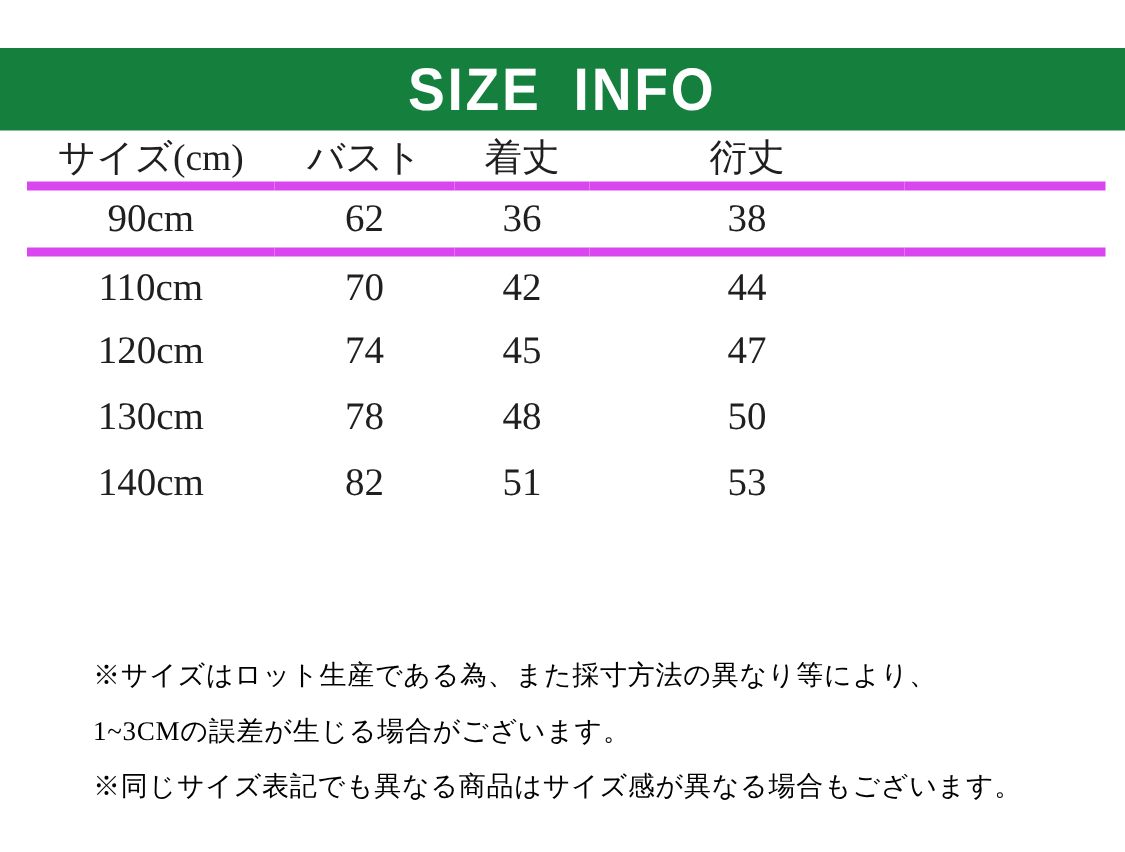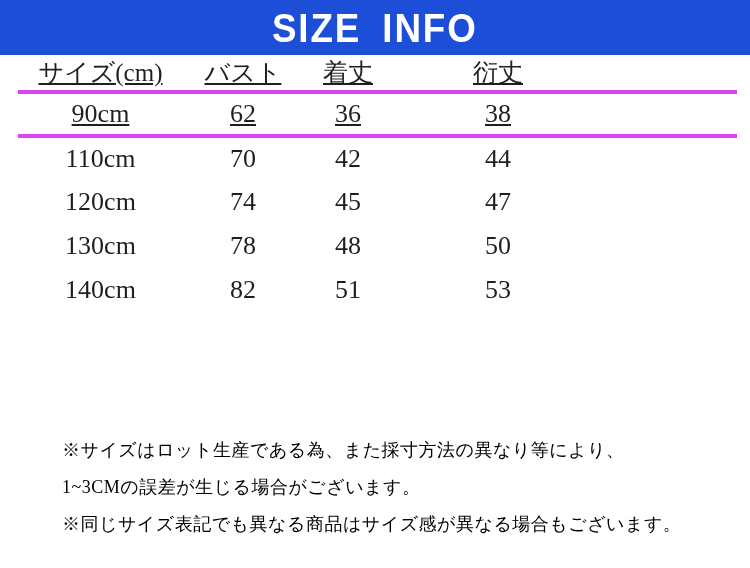--- a/index.html
+++ b/index.html
@@ -13,24 +13,25 @@
     overflow: hidden;
     position: relative;
     font-family: "Liberation Serif", "DejaVu Serif", serif;
     color: #1f1f1f;
   }
 
   
   .banner {
     width: 750px;
     height: 55px;
-    background: #1d4ed8;
+    background: #15803d;
     display: flex;
     align-items: center;
     justify-content: center;
+    margin-top: 32px;
   }
   .banner-title {
     font-family: "Liberation Sans", "DejaVu Sans", sans-serif;
     font-weight: bold;
     font-size: 40px;
     line-height: 1;
     letter-spacing: 2px;
     word-spacing: 10px;
     color: #ffffff;
     transform: scaleX(0.92);
@@ -59,22 +60,21 @@
     font-size: 25px;
   }
   table.size-table tbody tr {
     height: 44px;
   }
   table.size-table tbody td {
     font-size: 26px;
   }
   tr.rule th,
   tr.rule td {
-    border-bottom: 4px solid #d946ef;
-    text-decoration: underline;
+    border-bottom: 6px solid #d946ef;
   }
 
   
   .notes {
     position: absolute;
     left: 62px;
     top: 432px;
     width: 660px;
   }
   .notes p {

